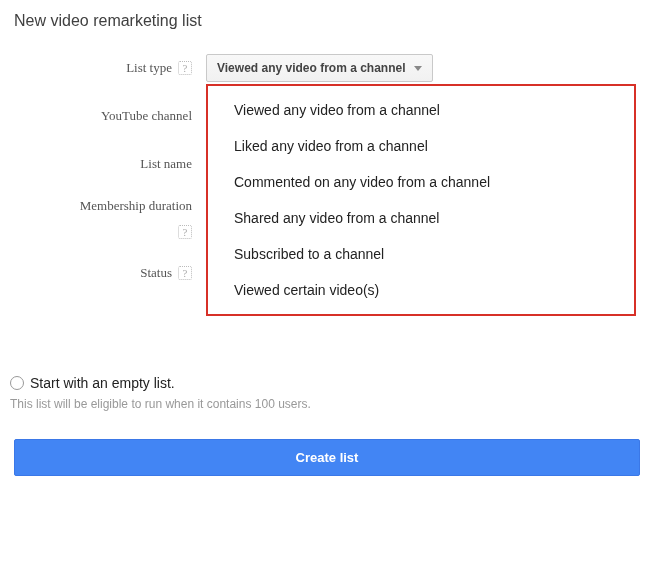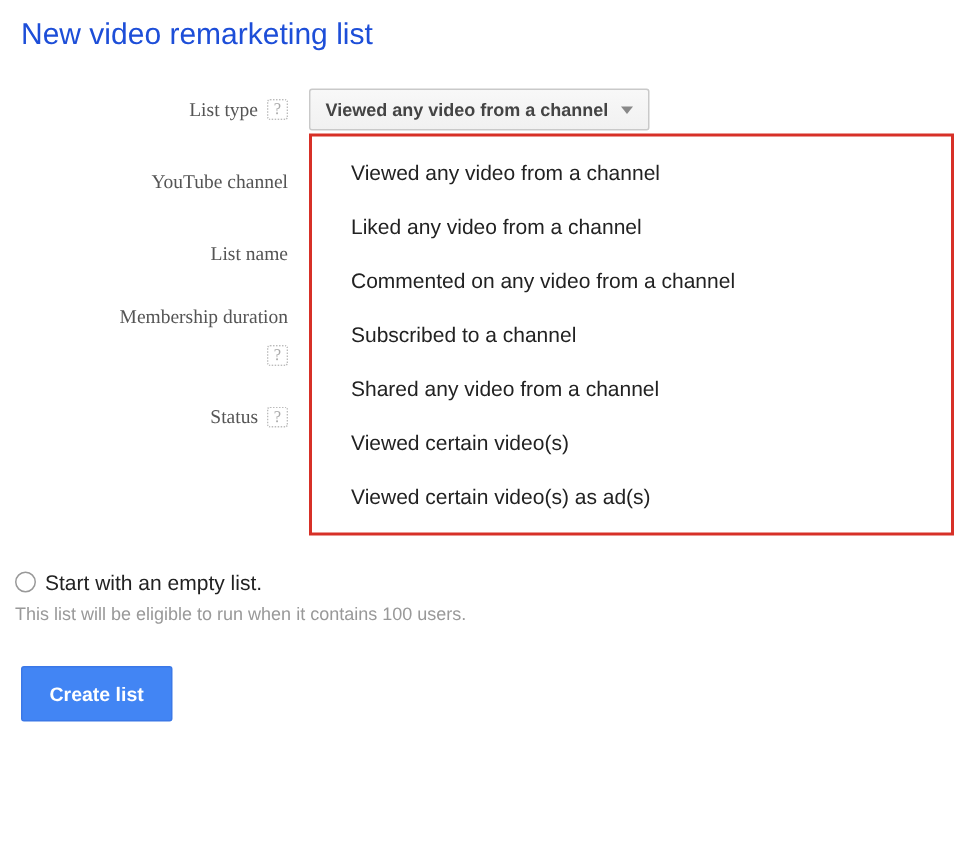--- a/index.html
+++ b/index.html
@@ -9,23 +9,23 @@
     }
     body {
       font-family: Arial, Helvetica, sans-serif;
       font-size: 13px;
       color: #333;
       background: #fff;
       width: 650px;
       padding: 12px 10px;
     }
     .page-title {
-      font-size: 20px;
+      font-size: 16px;
       font-weight: 400;
-      color: #1d4ed8;
+      color: #404040;
       margin-bottom: 24px;
       padding-left: 4px;
     }
     .form-container {
       position: relative;
     }
     .form-row {
       display: flex;
       align-items: flex-start;
       margin-bottom: 20px;
@@ -115,20 +115,21 @@
     .eligibility-text {
       font-size: 12px;
       color: #999;
       margin-top: 4px;
     }
     .button-row {
       display: flex;
       gap: 14px;
       margin-top: 28px;
       padding-left: 4px;
+      flex-direction: column;
     }
     .btn {
       padding: 10px 18px;
       font-size: 13px;
       font-weight: 700;
       border-radius: 2px;
       cursor: pointer;
     }
     .btn-primary {
       background: #4285f4;
@@ -161,24 +162,23 @@
     </div>
     <div class="form-field">
       <div class="dropdown-btn">
         <span>Viewed any video from a channel</span>
         <span class="caret-down"></span>
       </div>
       <div class="dropdown-menu">
         <div class="dropdown-item">Viewed any video from a channel</div>
         <div class="dropdown-item">Liked any video from a channel</div>
         <div class="dropdown-item">Commented on any video from a channel</div>
+        <div class="dropdown-item">Shared any video from a channel</div>
         <div class="dropdown-item">Subscribed to a channel</div>
-        <div class="dropdown-item">Shared any video from a channel</div>
         <div class="dropdown-item">Viewed certain video(s)</div>
-        <div class="dropdown-item">Viewed certain video(s) as ad(s)</div>
       </div>
     </div>
   </div>
 
   <div class="form-row">
     <div class="form-label">
       <span>YouTube channel</span>
     </div>
     <div class="form-field"></div>
   </div>

